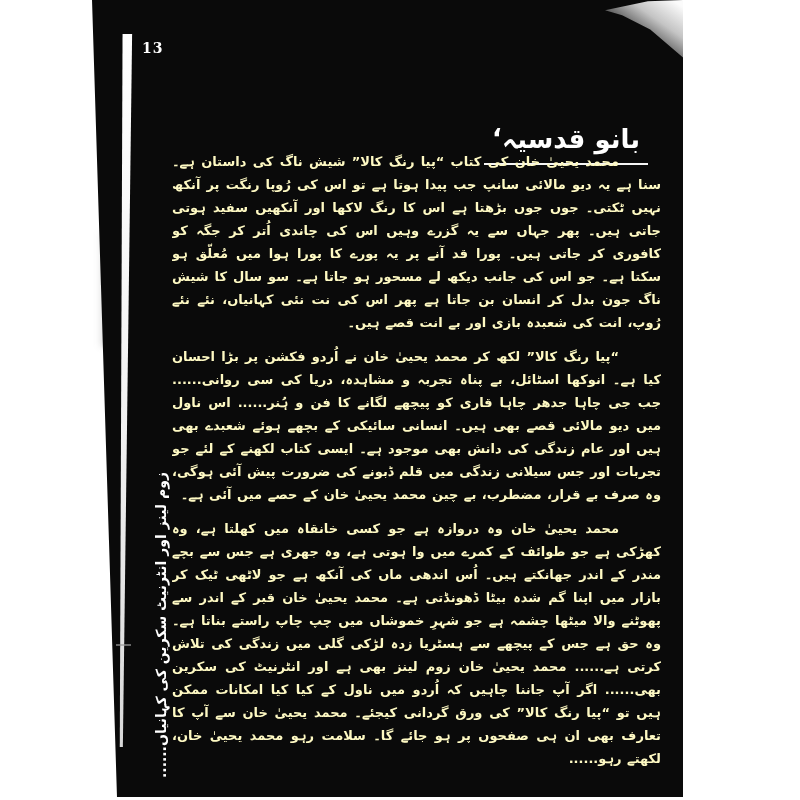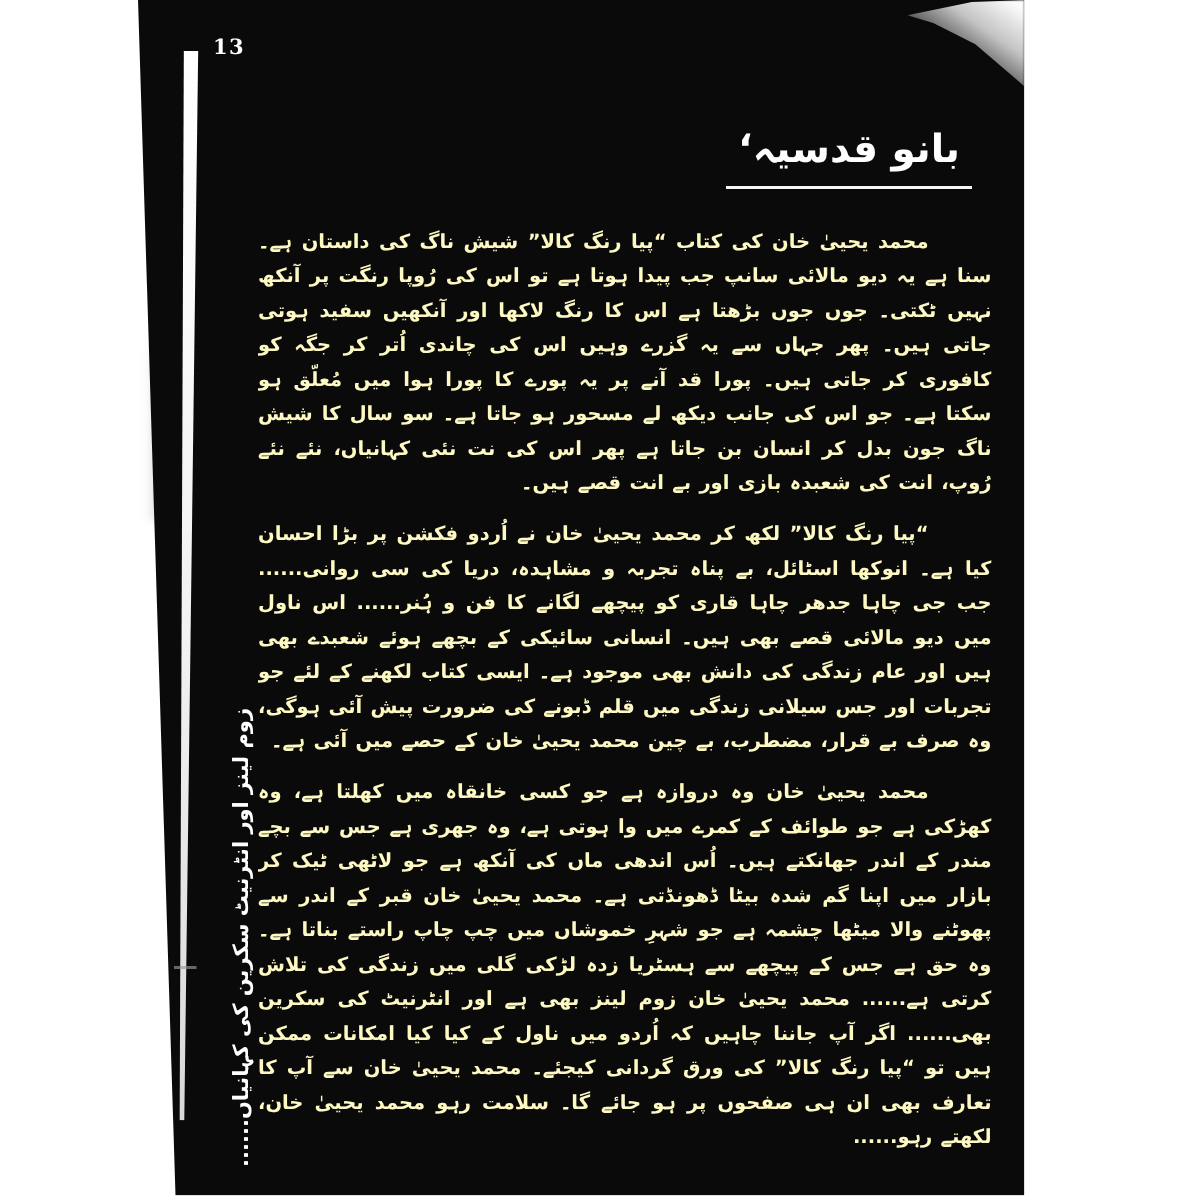--- a/index.html
+++ b/index.html
@@ -52,40 +52,41 @@
   }
   .tick-mark {
     position: absolute;
     left: 24px; top: 644px;
     width: 15px; height: 2px;
     background: #9a9a9a;
     opacity: 0.65;
   }
   .page-number {
     position: absolute;
-    left: 50px; top: 24px;
+    left: 50px; top: 40px;
     font-family: "DejaVu Serif", serif;
     font-weight: bold;
     font-size: 14px;
     letter-spacing: 1px;
     color: #ffffff;
   }
   .title-wrap {
     position: absolute;
     right: 35px; top: 84px;
     text-align: right;
   }
   .author-title {
     display: inline-block;
     direction: rtl;
     font-size: 26px;
     font-weight: bold;
     color: #ffffff;
     padding: 0 8px 9px 8px;
     border-bottom: 2px solid #f5f5f5;
+    margin-top: 40px;
   }
   .body-text {
     position: absolute;
     top: 150px; right: 22px; left: 80px;
     height: 628px;
     overflow: hidden;
     direction: rtl;
     text-align: justify;
     font-size: 13px;
     font-weight: bold;

